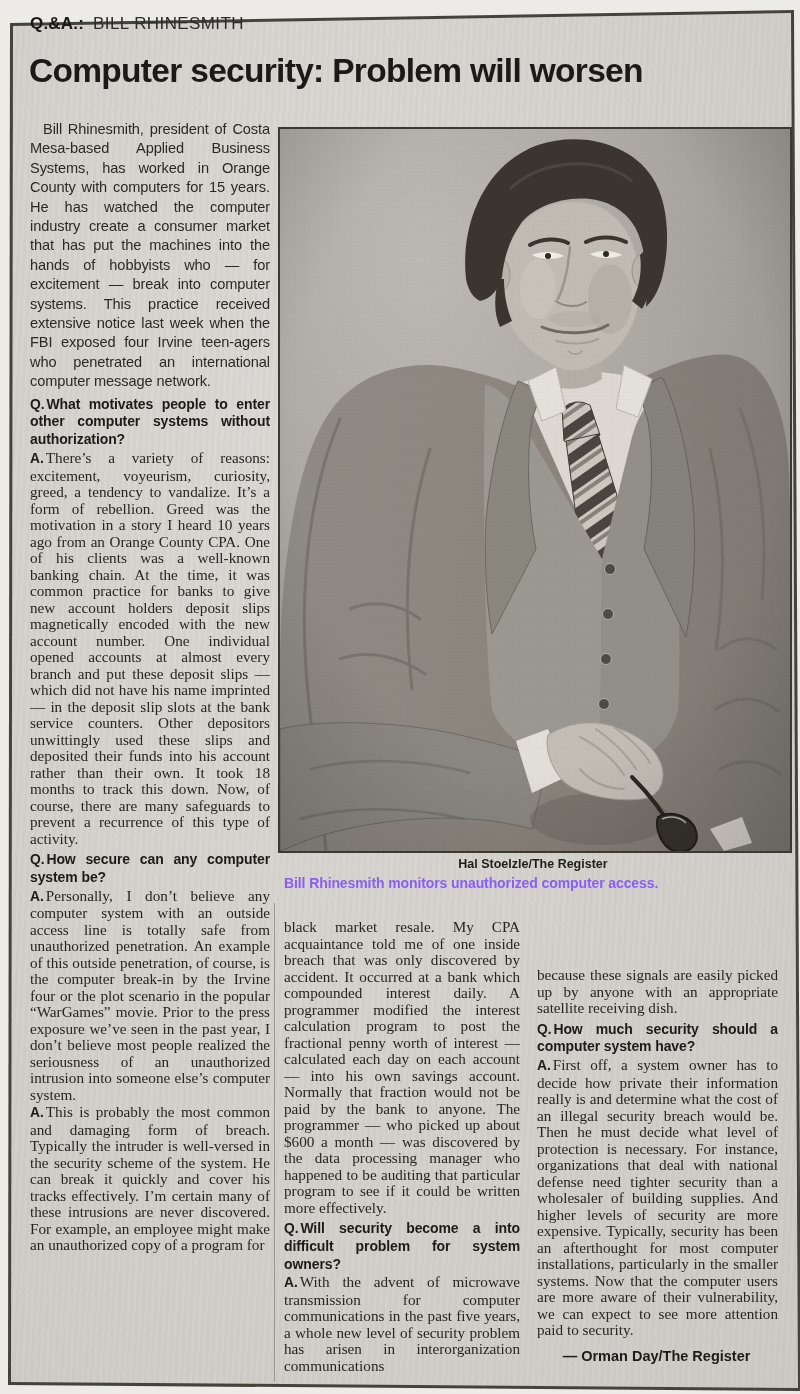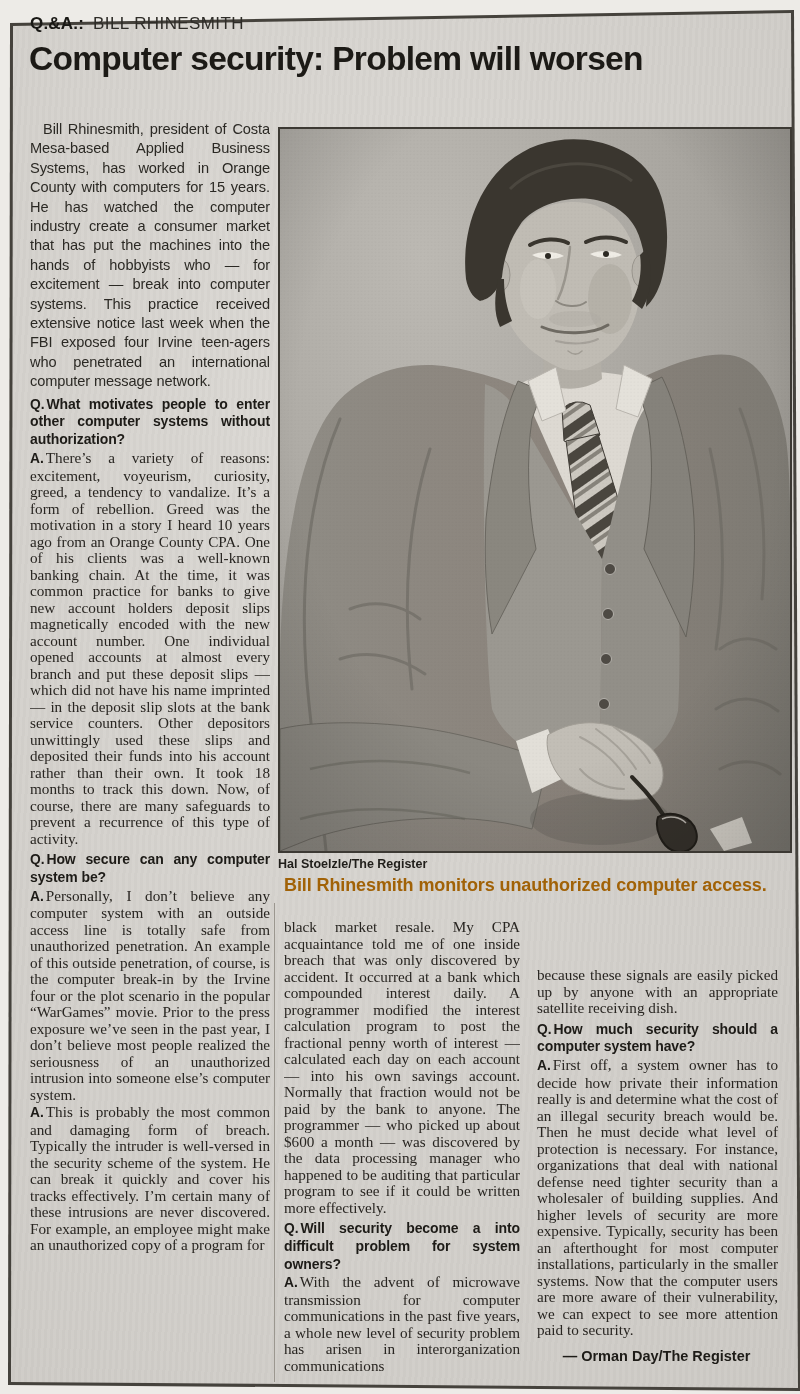--- a/index.html
+++ b/index.html
@@ -9,21 +9,21 @@
   .paper-border{position:absolute;left:0;top:0;width:800px;height:1394px;background:#45423c;
     clip-path:polygon(10px 23px,794px 10px,801px 1391px,8px 1385px);}
   .paper{position:absolute;left:0;top:0;width:800px;height:1394px;background:#d7d4cf;
     background-image:repeating-linear-gradient(93deg,rgba(0,0,0,.015) 0 3px,rgba(255,255,255,.025) 3px 6px),
                      radial-gradient(ellipse at 40% 30%,rgba(255,255,255,.10),rgba(0,0,0,.05));
     clip-path:polygon(13px 26px,791px 13px,798px 1388px,11px 1382px);}
 
   .kicker{position:absolute;left:30px;top:14px;font-size:17px;white-space:nowrap;}
   .kicker .klabel{font-weight:bold;color:#191815;letter-spacing:.2px;}
   .kicker .kname{font-weight:normal;color:#2e2c28;margin-left:9px;letter-spacing:.4px;}
-  .headline{position:absolute;left:29px;top:40px;width:760px;margin:0;
+  .headline{position:absolute;left:29px;top:52px;width:760px;margin:0;
     font-size:33.5px;font-weight:bold;letter-spacing:-.7px;color:#1c1a16;}
 
   .col{position:absolute;overflow:hidden;text-align:justify;}
   .col-left{left:30px;top:120px;width:240px;height:1263px;}
   .col-mid{left:284px;top:903px;width:236px;height:481px;}
   .col-right{left:537px;top:951px;width:241px;height:481px;}
   .colrule{position:absolute;left:274px;top:903px;width:1px;height:479px;background:#9b978f;}
 
   .intro{margin:0;font-size:14.6px;line-height:19.4px;color:#2b2924;
          text-indent:13px;letter-spacing:-.1px;}
@@ -31,24 +31,24 @@
         color:#1d1b17;letter-spacing:-.1px;}
   .qa-a,.cont{margin:1px 0 0 0;font-family:"Liberation Serif",serif;
         font-size:15.2px;line-height:16.5px;color:#282521;}
   .cont{margin-top:16px;}
   .pref{font-family:"Liberation Sans",sans-serif;font-weight:bold;font-size:13.8px;
         margin-right:2px;color:#1d1b17;}
 
   .photo{position:absolute;left:278px;top:127px;width:514px;height:726px;
          border:2px solid #3c3933;box-sizing:border-box;background:#a8a59f;}
   .photo svg{display:block;width:100%;height:100%;}
-  .credit{position:absolute;left:278px;top:857px;width:510px;text-align:left;
+  .credit{position:absolute;left:278px;top:857px;width:510px;text-align:center;
           font-size:12.5px;font-weight:bold;color:#201e1a;}
   .caption{position:absolute;left:284px;top:875px;width:506px;
-           font-size:18px;font-weight:bold;color:#a16207;letter-spacing:-.1px;}
+           font-size:14px;font-weight:bold;color:#8b5cf6;letter-spacing:-.1px;}
   .byline{margin-top:9px;text-align:center;font-family:"Liberation Sans",sans-serif;
           font-weight:bold;font-size:14.5px;color:#1d1b17;padding-right:2px;}
 </style>
 </head>
 <body>
 
 <div class="page">
   <div class="paper-border"></div>
   <div class="paper"></div>
 

